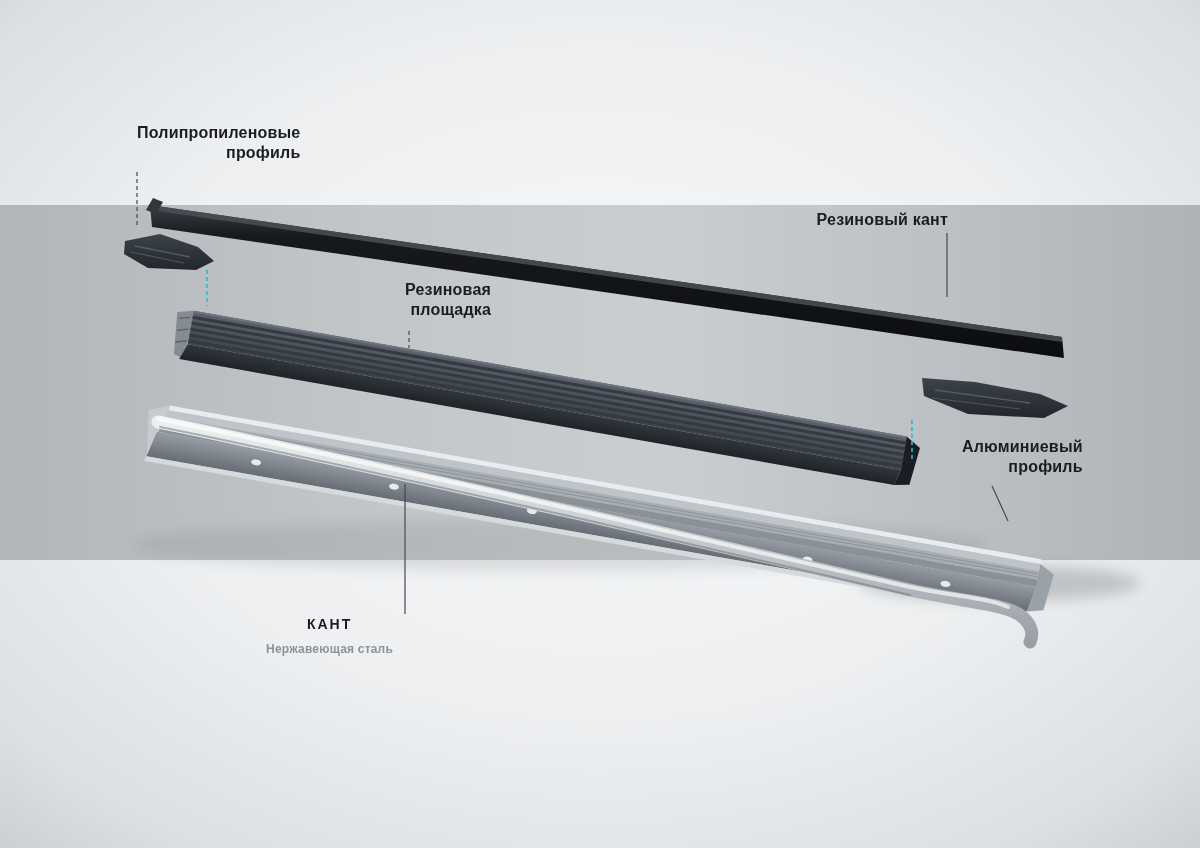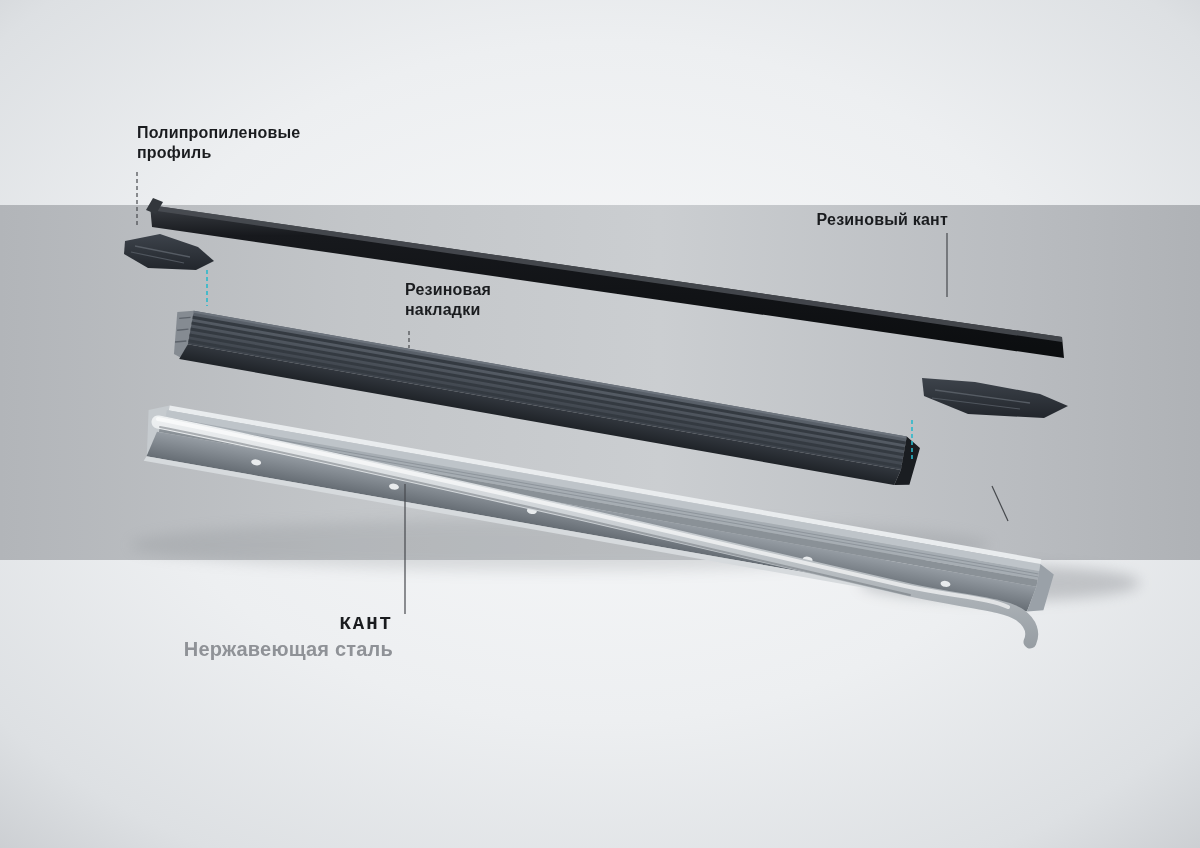--- a/index.html
+++ b/index.html
@@ -16,33 +16,33 @@
   .stage{position:relative;width:1200px;height:848px;overflow:hidden}
   .stage svg{position:absolute;left:0;top:0}
   .label{
     position:absolute;
     font-weight:bold;
     font-size:16px;
     line-height:20px;
     letter-spacing:.2px;
     color:var(--label-dark);
     white-space:nowrap;
+    text-align:right;
   }
-  .label.right{text-align:right}
+  .label.right{text-align:center}
   .kant-title{
     display:block;
-    font-size:19px;
+    font-size:14px;
     letter-spacing:2px;
     font-weight:bold;
-    font-family:Liberation Mono, monospace;
   }
   .kant-sub{
     display:block;
     margin-top:5px;
-    font-size:20px;
+    font-size:12px;
     color:var(--label-gray);
   }
   line.leader{stroke:#46494d;stroke-width:1.2}
   line.dashed{stroke-dasharray:4 3}
   line.cyan{stroke:var(--accent-cyan);stroke-width:1.6;stroke-dasharray:4 3}
 </style>
 </head>
 <body>
 
 <div class="stage">
@@ -172,22 +172,26 @@
     <span style="display:block">Полипропиленовые</span>
     <span style="display:block">профиль</span>
   </div>
 
   <div class="label right" style="right:252px;top:210px">
     <span>Резиновый кант</span>
   </div>
 
   <div class="label" style="left:405px;top:280px">
     <span style="display:block">Резиновая</span>
-    <span style="display:block">накладки</span>
+    <span style="display:block">площадка</span>
   </div>
 
+  <div class="label" style="left:962px;top:437px">
+    <span style="display:block">Алюминиевый</span>
+    <span style="display:block">профиль</span>
+  </div>
 
   <div class="label right" style="right:807px;top:614px">
     <span class="kant-title">КАНТ</span>
     <span class="kant-sub">Нержавеющая сталь</span>
   </div>
 
 </div>
 
 </body></html>

